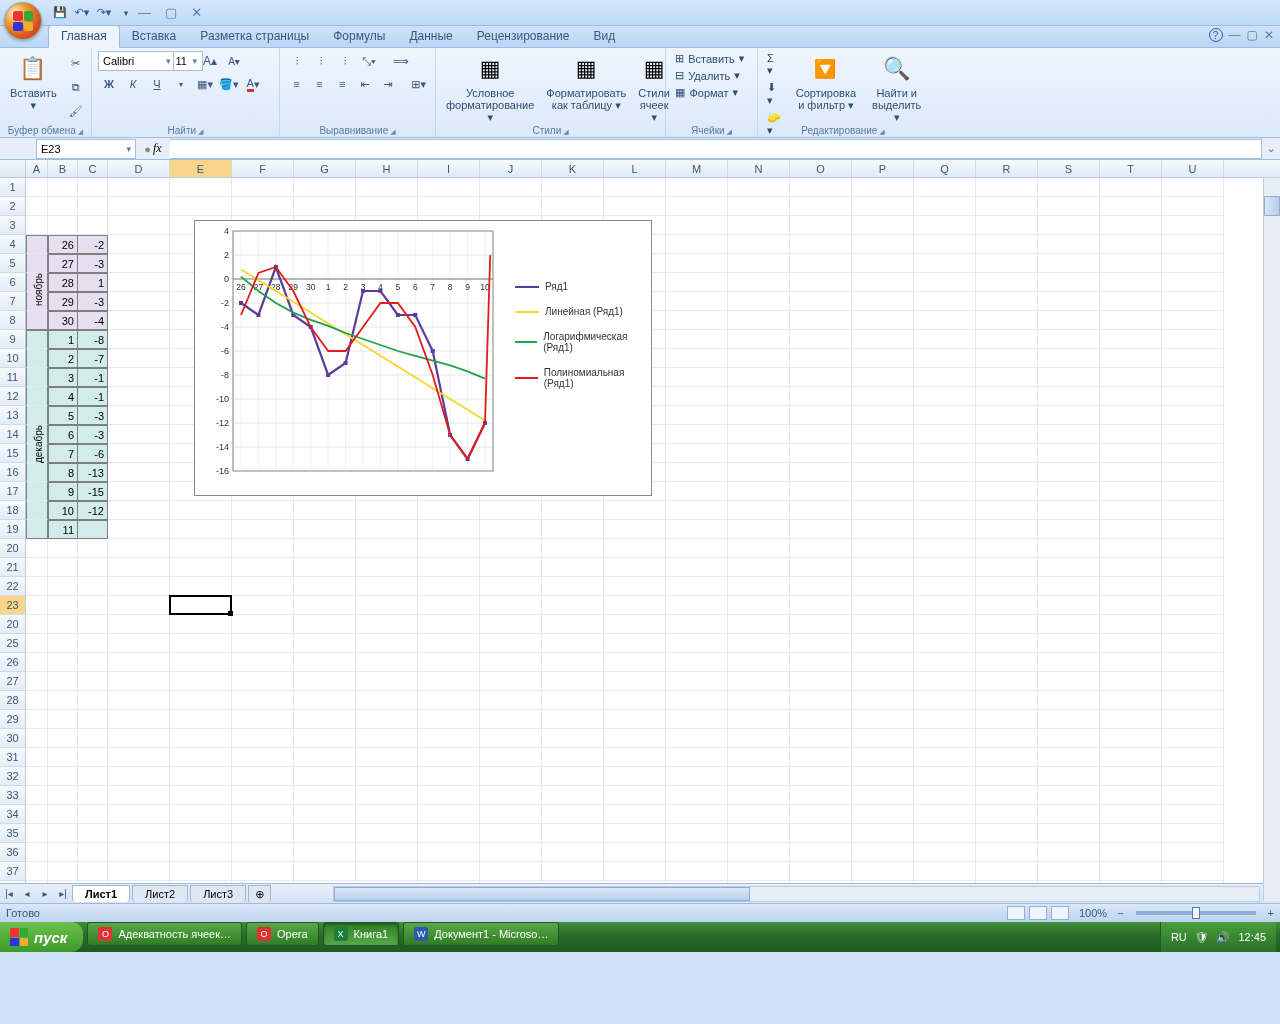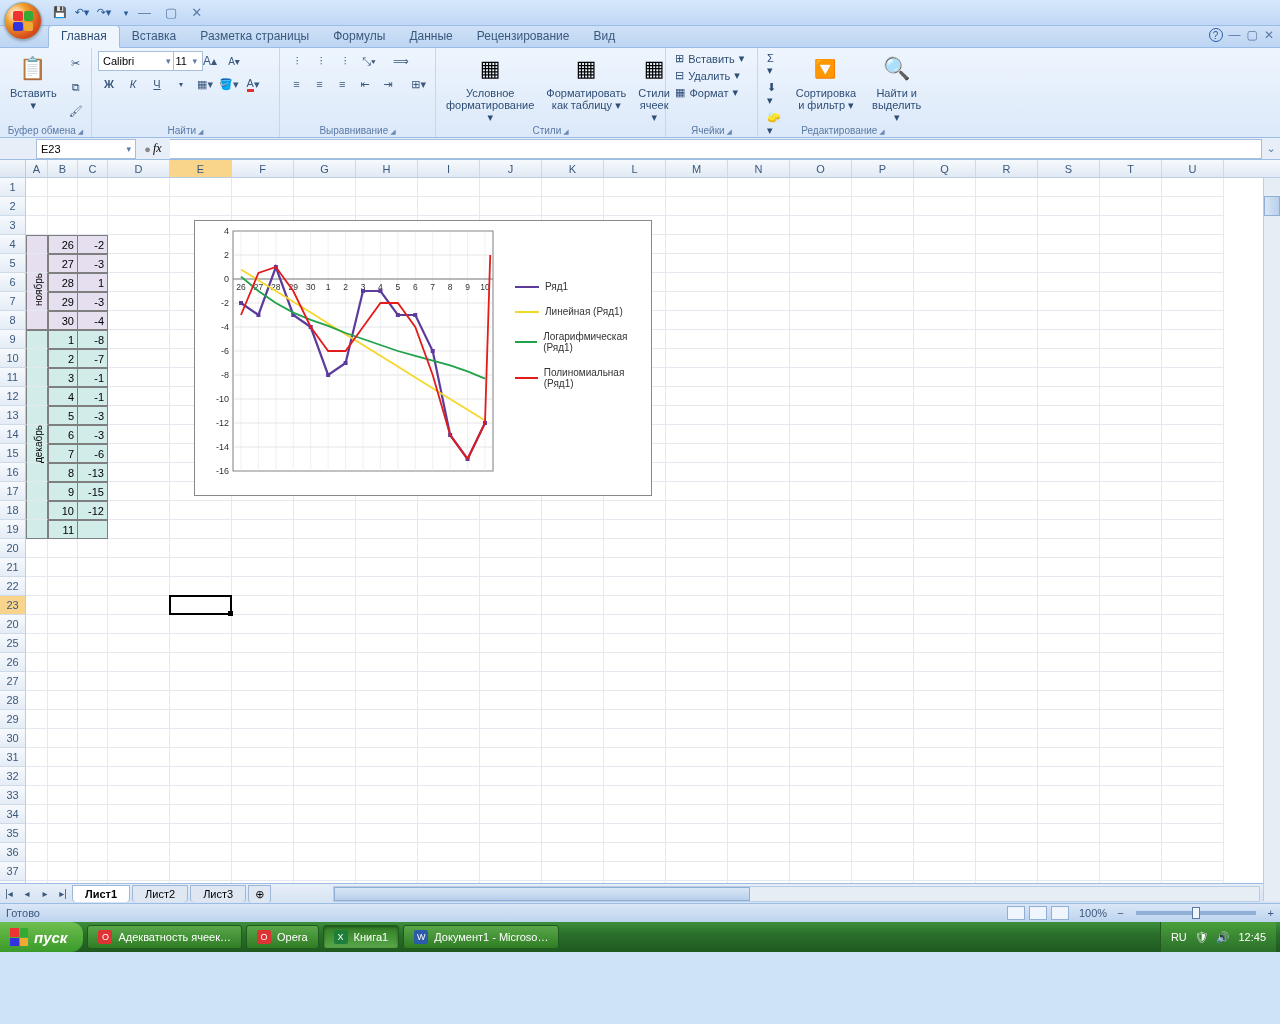--- a/index.html
+++ b/index.html
@@ -86,21 +86,21 @@
 .vscroll .thumb{position:absolute; top:18px; left:0; right:0; height:20px; background:linear-gradient(90deg,#d9e6f5,#b8cfeb); border:1px solid #8fb0d4;}
 
 
 .statusbar { height: 19px; background: linear-gradient(#dbe7f6,#bcd3ef); display: flex; align-items: center; padding: 0 6px; font-size: 11px; color: #3b587d; border-top:1px solid #9bbce4;}
 .statusbar .views{margin-left:auto; display:flex; align-items:center; gap:4px;}
 .statusbar .vb{width:18px; height:14px; border:1px solid #8fb0d4; background:#eef5fd; cursor:pointer;}
 .zoom-slider{width:120px; height:4px; background:#8fb0d4; position:relative; margin:0 8px;}
 .zoom-slider .knob{position:absolute; left:50%; top:-4px; width:8px; height:12px; background:#eef5fd; border:1px solid #5a7aa5; transform:translateX(-50%);}
 
 
-.taskbar { height: 30px; background: linear-gradient(#3c8f3c,#2a6f2a 40%,#1f5a1f); display: flex; align-items: center; gap:4px; padding-right:4px;}
+.taskbar { height: 30px; background: linear-gradient(#3c8f3c,#2a6f2a 40%,#1f5a1f); display: flex; gap:4px; padding-right:4px;}
 .startbtn { height: 30px; padding: 0 16px 0 10px; background: linear-gradient(#6fbf4f,#3a9a2a); color: #fff; font-weight: bold; font-style: italic; font-size: 15px; display: flex; align-items: center; gap: 6px; border-radius:0 12px 12px 0; cursor:pointer;}
 .tbtn { height: 24px; padding: 0 10px; background: linear-gradient(#5aa84a,#2f7c24); border: 1px solid #1f5a1f; color: #fff; font-size: 11px; display: flex; align-items: center; gap: 6px; border-radius: 3px; cursor:pointer; max-width:160px; overflow:hidden; white-space:nowrap;}
 .tbtn.active{background:linear-gradient(#2f7c24,#5aa84a); box-shadow:inset 0 1px 3px rgba(0,0,0,.4);}
 .tray { margin-left: auto; display: flex; align-items: center; gap: 8px; color: #fff; font-size:11px; background:linear-gradient(#4a9f3a,#2a6f2a); height:30px; padding:0 10px; border-left:1px solid #1f5a1f;}
 </style>
 </head>
 <body>
 
 <div class="titlebar">
   <div class="office-btn">

